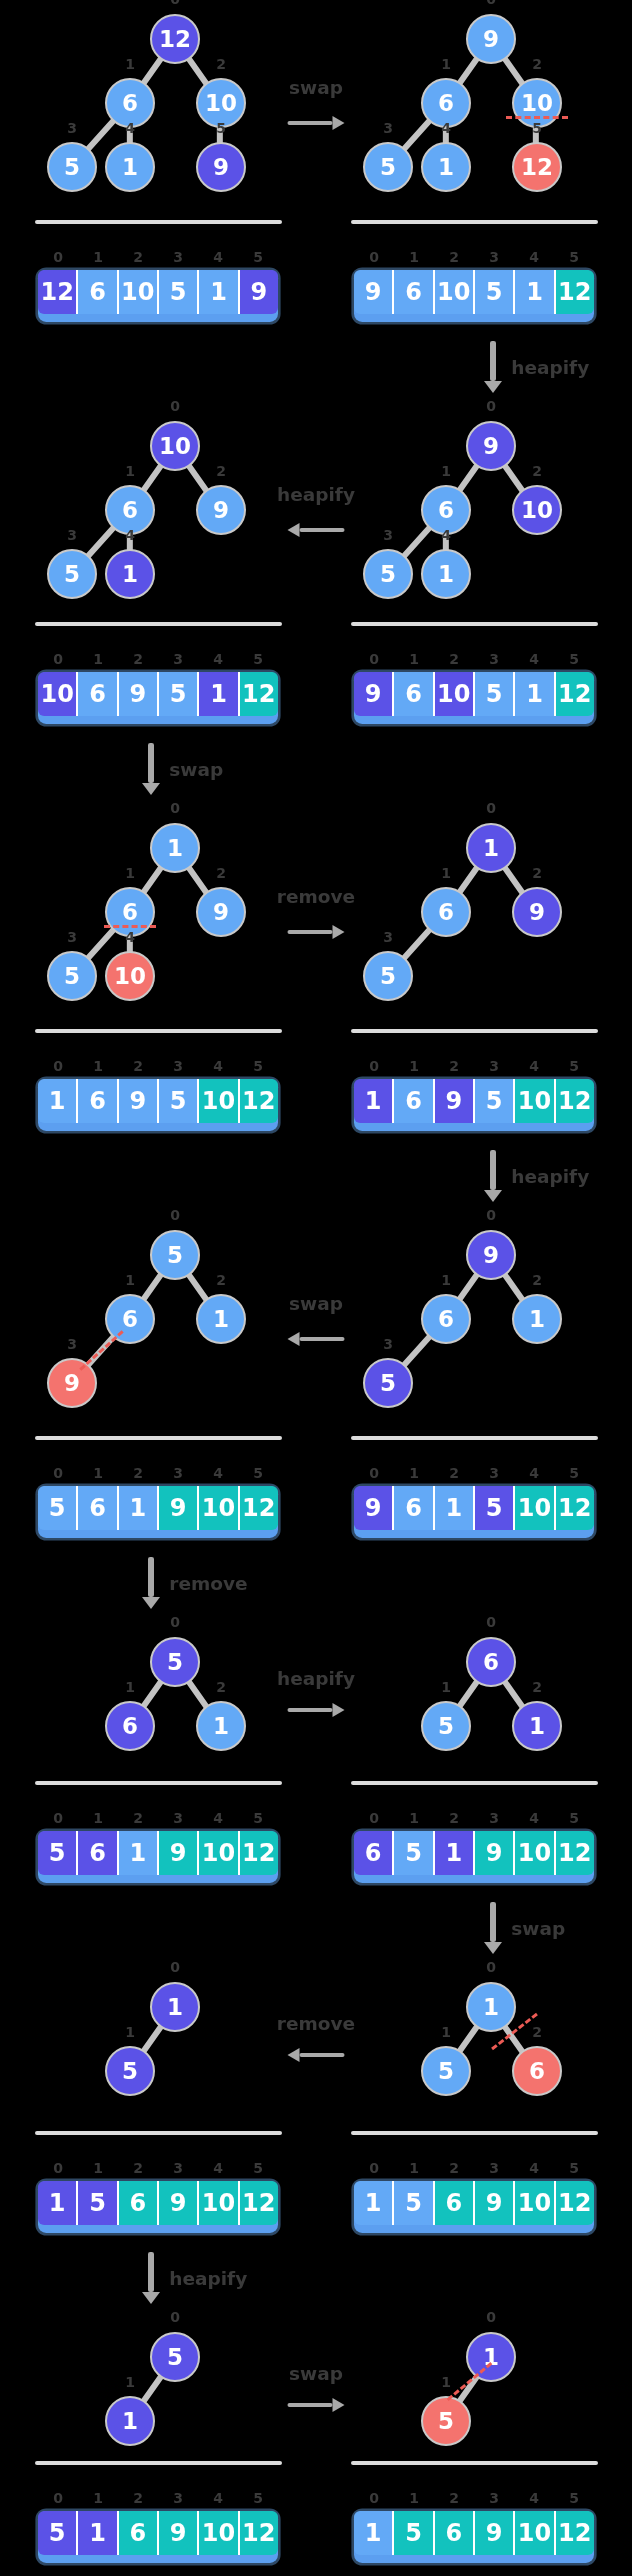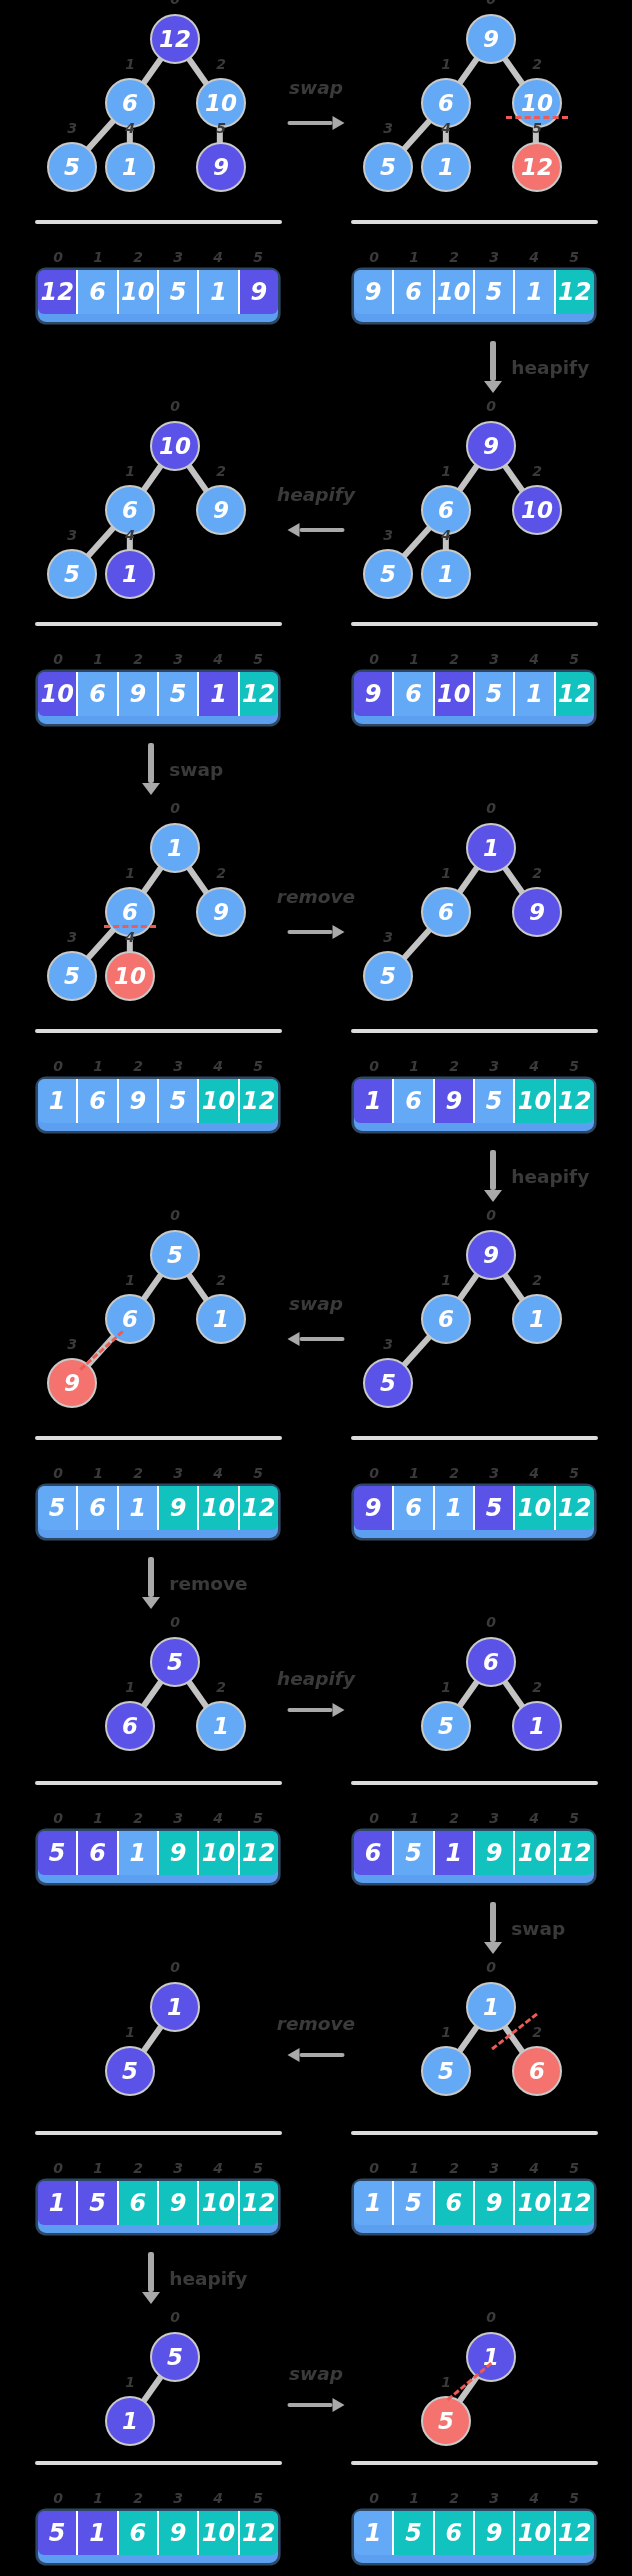--- a/index.html
+++ b/index.html
@@ -1,18 +1,18 @@
 <!DOCTYPE html>
 <html style="font-size:8.2px"><head>
 <meta charset="utf-8">
 <style>
   html,body{margin:0;padding:0;background:#000;}
   #stage{position:relative;width:633px;height:2861px;background:#000;overflow:hidden;
          font-family:"DejaVu Sans",sans-serif;font-weight:700;}
-  .steprow{position:relative;width:602px;font-style:italic;}
+  .steprow{position:relative;width:602px;}
   .panel{position:absolute;top:0;height:100%;width:316px;display:flex;flex-direction:column;}
   .panel.pleft{left:0;}
   .panel.pright{left:316px;}
   .treezone{position:relative;width:316px;}
   .edge{position:absolute;height:5.7px;background:#C3C3C3;border-radius:3.1px;z-index:1;}
   .node{position:absolute;width:50px;height:50px;border-radius:50%;display:flex;align-items:center;
         justify-content:center;font-size:23px;color:#fff;border:2.6px solid #C9C9C9;
         box-sizing:border-box;z-index:2;transform:translate(-50%,-50%);}
   .nidx{position:absolute;transform:translate(-50%,-100%);font-size:14px;color:#3A3A3A;z-index:3;}
   .cut{position:absolute;border-top:3.6px dashed #EC5B55;z-index:4;}

